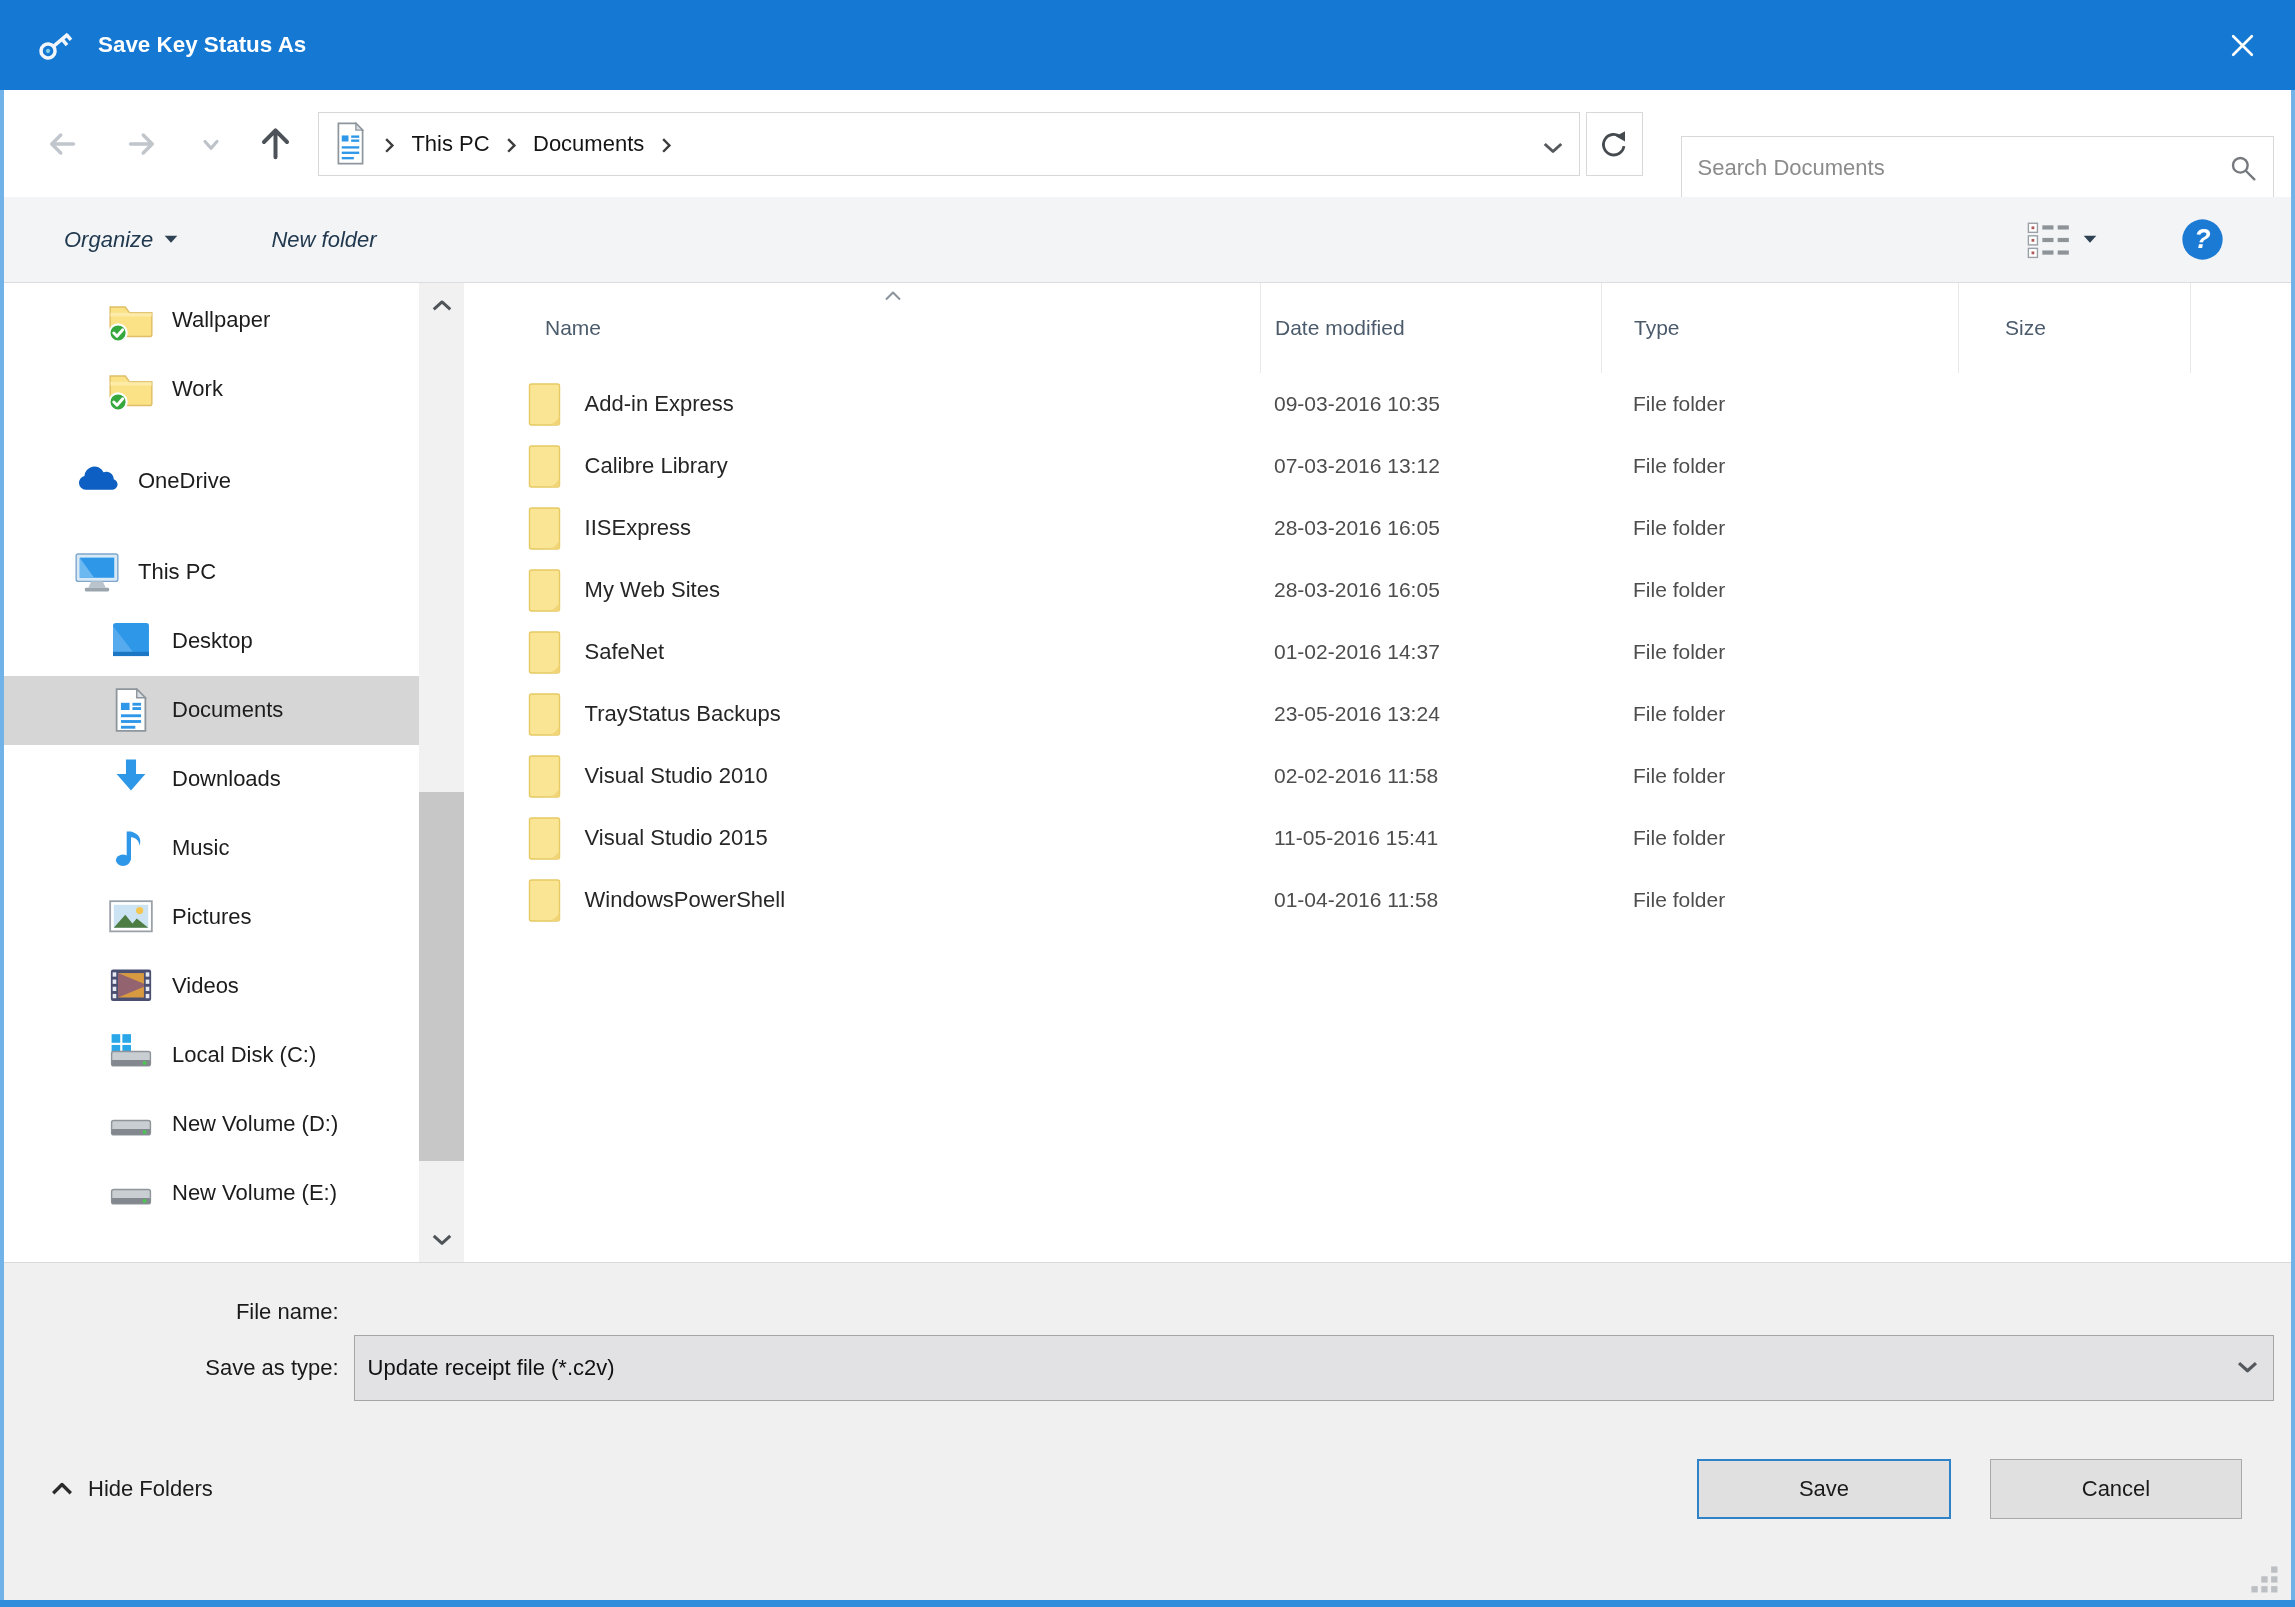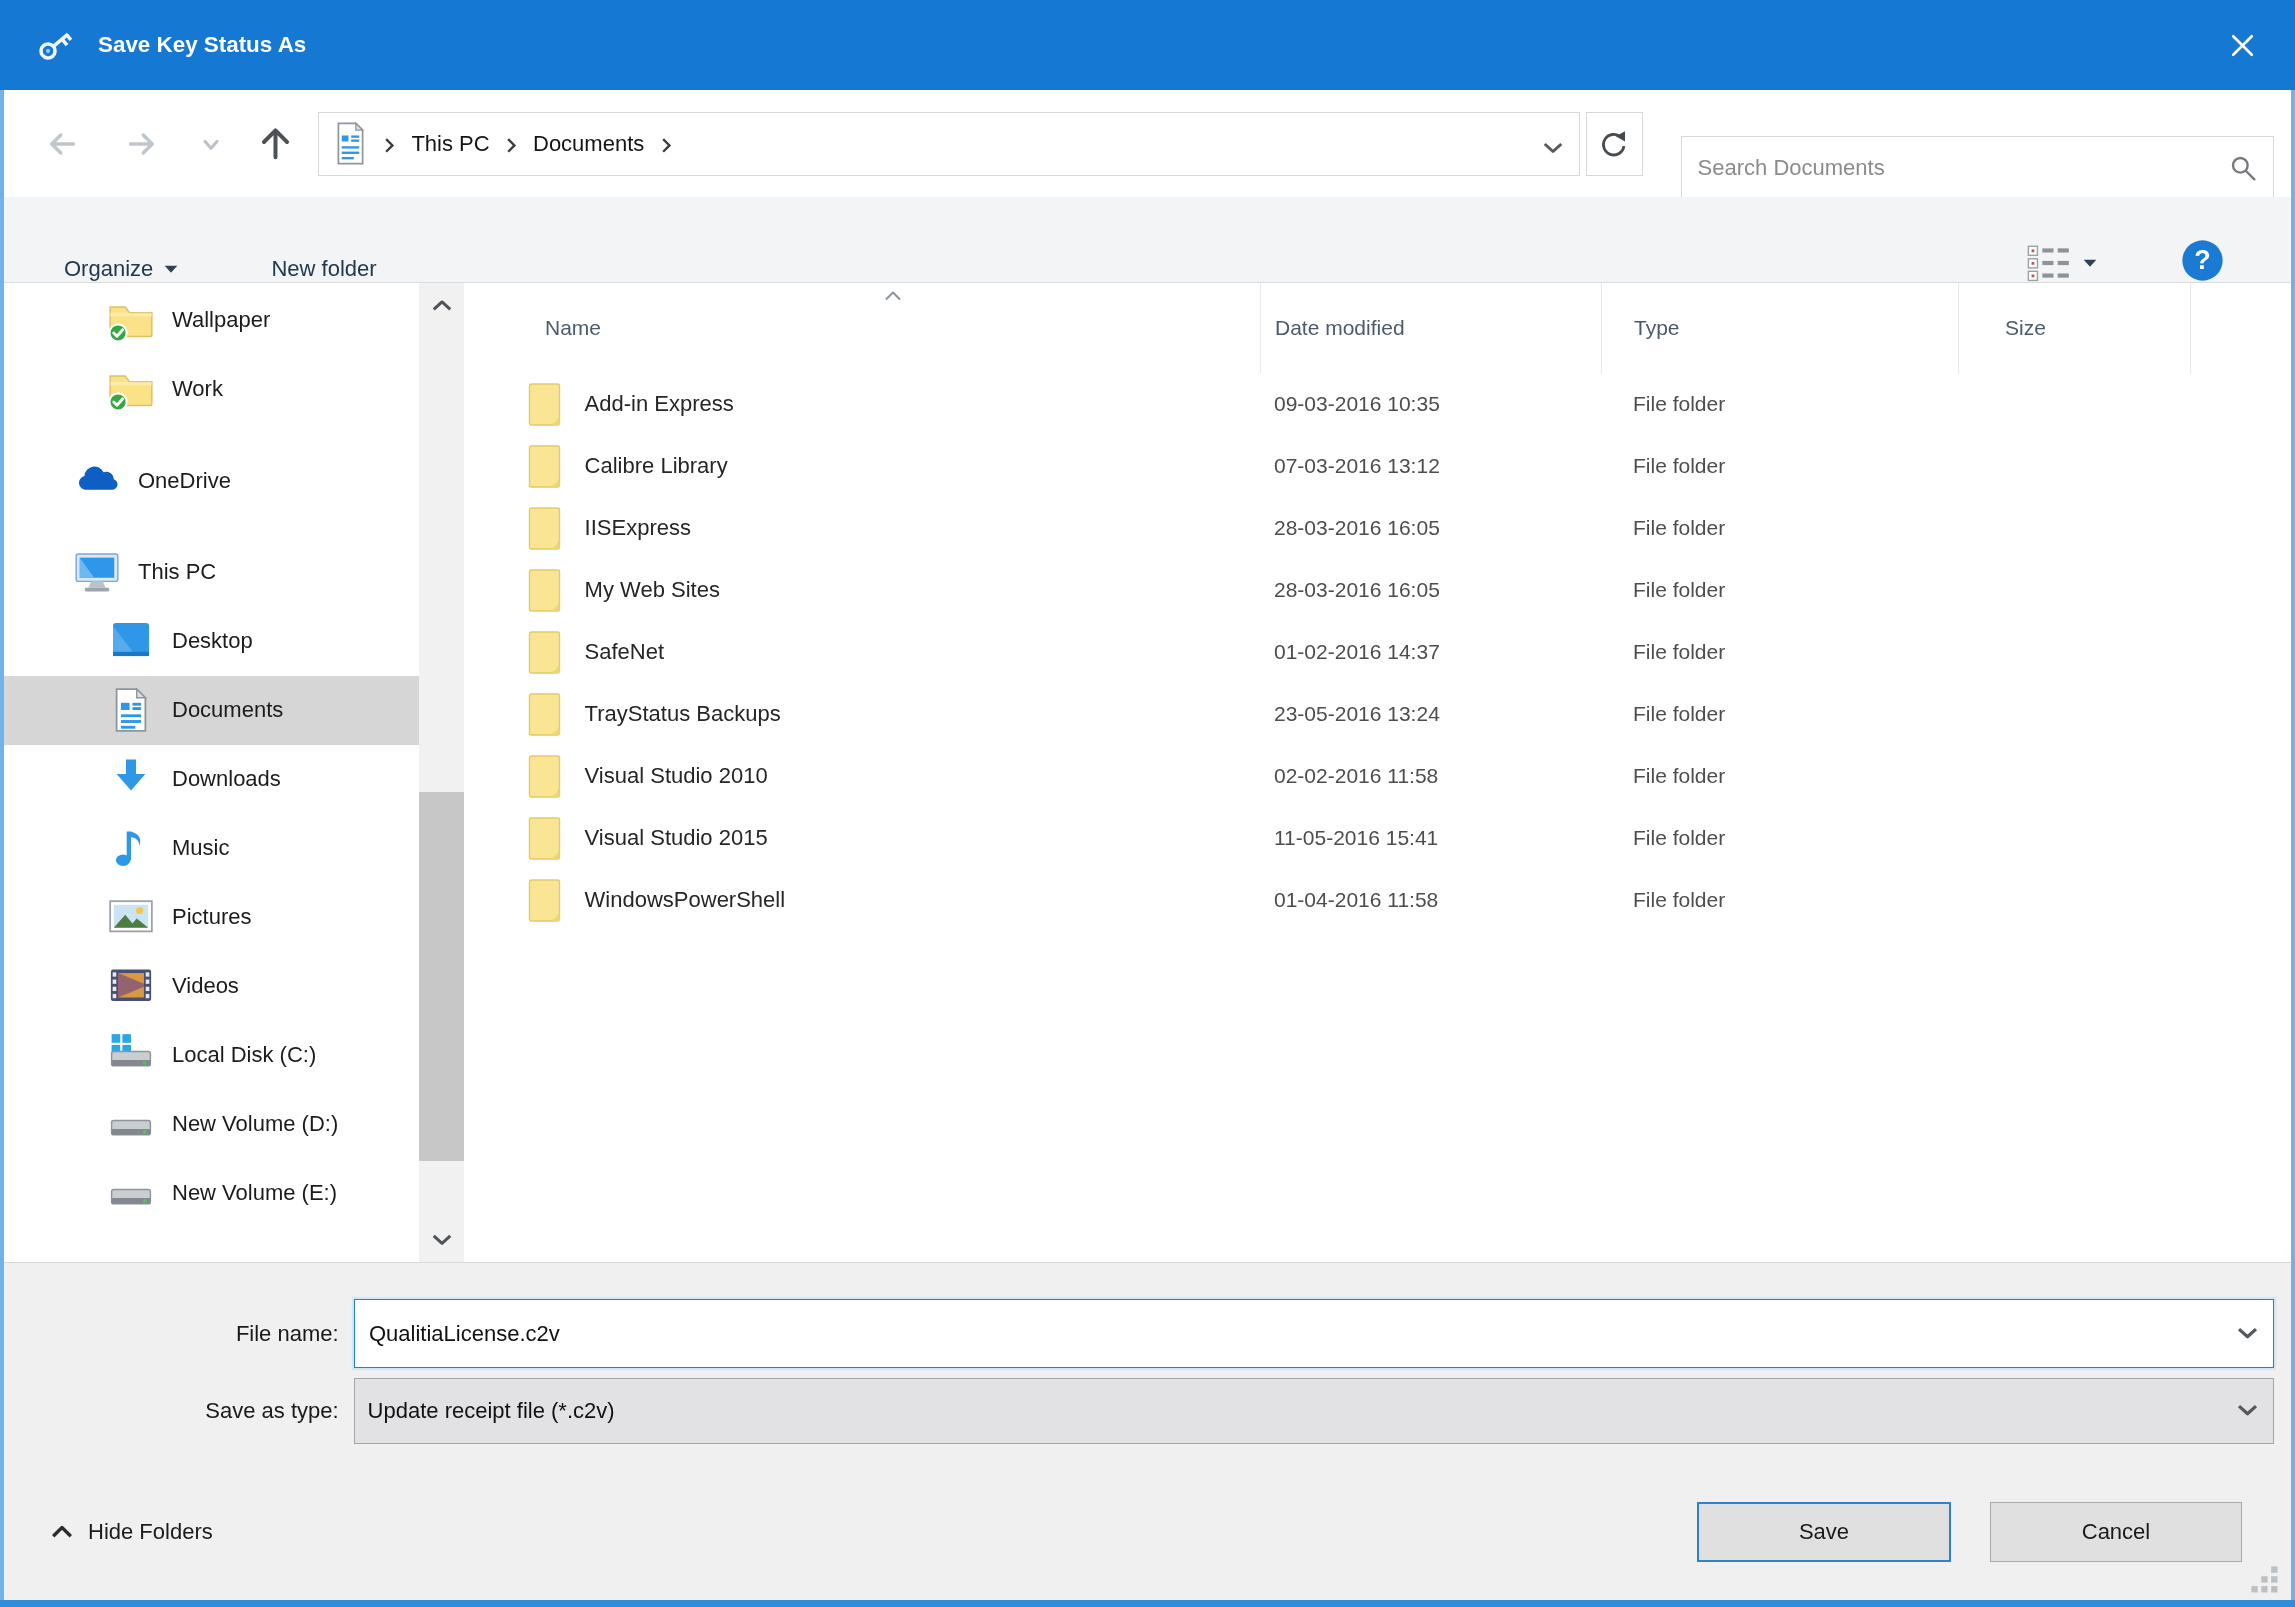--- a/index.html
+++ b/index.html
@@ -34,21 +34,21 @@
   .crumb-sep{width:12.6px;height:18px;margin:0 15.4px;flex:none;}
   .crumb{white-space:nowrap;color:#141414;cursor:pointer;}
   .crumb-dd{margin-left:auto;width:24px;height:15.4px;flex:none;cursor:pointer;}
   .refreshbox{margin-left:5.6px;width:57px;height:64px;border:1.4px solid #d8d8d8;display:flex;align-items:center;justify-content:center;background:#fff;cursor:pointer;}
   .refreshbox svg{width:34px;height:34px;}
   .searchbox{margin-left:38px;width:593px;height:64px;border:1.4px solid #d8d8d8;display:flex;align-items:center;background:#fff;padding:0 14px;margin-top:48px;}
   .searchbox input{flex:1;border:none;outline:none;font-family:"Liberation Sans",sans-serif;font-size:22px;color:#333;min-width:0;}
   .searchbox input::placeholder{color:#8b8b8b;}
   .searchbox svg{width:32px;height:32px;flex:none;}
   
-  .toolbar{height:86px;flex:none;background:#f3f4f6;border-bottom:1.4px solid #dcdcdc;display:flex;align-items:flex-end;color:#21394f;}
+  .toolbar{height:86px;flex:none;background:#f3f4f6;border-bottom:1.4px solid #dcdcdc;display:flex;align-items:center;color:#21394f;font-style:italic;}
   .tbtn{display:flex;align-items:center;cursor:pointer;}
   .organize{margin-left:60px;}
   .newfolder{margin-left:93px;}
   .tcaret{width:14px;height:8.4px;margin-left:11.2px;}
   .viewgroup{margin-left:auto;display:flex;align-items:center;cursor:pointer;}
   .viewgroup .viewic{width:46px;height:38px;}
   .viewgroup .tcaret{margin-left:9.8px;}
   .helpbtn{width:43px;height:43px;margin-left:84px;margin-right:67px;cursor:pointer;}
   .helpbtn svg{width:100%;height:100%;}
   
@@ -505,26 +505,20 @@
               <div class="fdate">01-04-2016 11:58</div>
               <div class="ftype">File folder</div>
             </div>
           </div>
       </div>
     </div>
 
     <div class="footer">
       <div class="frm">
         <span class="flabel">File name:</span>
-        <div class="combo">
-          <input type="text" value="QualitiaLicense.c2v" style="">
-          <svg class="ddchev" viewBox="0 0 32 20">
-              <path d="M5 4 l11 10 11 -10" fill="none" stroke="#55595d" stroke-width="4.2" stroke-linejoin="round"></path>
-            </svg>
-        </div>
       </div>
       <div class="frm rowtype">
         <span class="flabel">Save as type:</span>
         <div class="selectbox">
           <span class="val">Update receipt file (*.c2v)</span>
           <svg class="ddchev" viewBox="0 0 32 20">
               <path d="M5 4 l11 10 11 -10" fill="none" stroke="#55595d" stroke-width="4.2" stroke-linejoin="round"></path>
             </svg>
         </div>
       </div>

